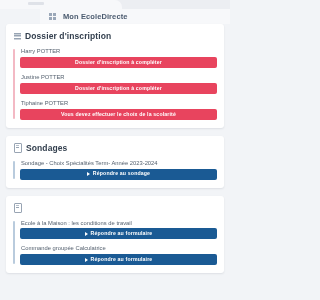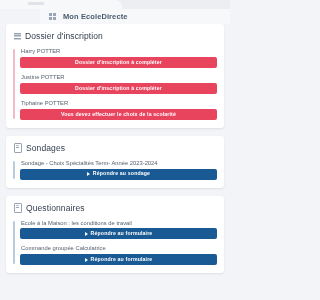--- a/index.html
+++ b/index.html
@@ -45,21 +45,21 @@
   .card{
     background:#ffffff;margin:0 6px 8px 6px;border-radius:3px;
     box-shadow:0 1px 2px rgba(40,50,70,.10);
     padding:7px 7px 8px 7px;
   }
   .card-title{
     display:flex;align-items:center;gap:4px;
     margin:0 0 7px 1px;
   }
   .card-title .t{
-    font-size:8.5px;font-weight:normal;color:#34404f;letter-spacing:.1px;
+    font-size:8.5px;font-weight:bold;color:#34404f;letter-spacing:.1px;
   }
 
   
   .ico{flex:0 0 auto;display:block;}
   .ico-list{
     width:7px;height:7px;
     background:
       linear-gradient(#98a4b3,#98a4b3) 0 0/7px 1.5px no-repeat,
       linear-gradient(#98a4b3,#98a4b3) 0 2.7px/7px 1.5px no-repeat,
       linear-gradient(#98a4b3,#98a4b3) 0 5.4px/7px 1.5px no-repeat;
@@ -160,21 +160,20 @@
             <span>Répondre au sondage</span>
           </button>
         </div>
 
       </div>
     </div>
 
     <div class="card">
       <div class="card-title">
         <span class="ico ico-doc"></span>
-        <span class="t">Questionnaires</span>
       </div>
       <div class="group">
         <div class="rail blue"></div>
 
         <div class="item">
           <div class="item-label">Ecole à la Maison : les conditions de travail</div>
           <button class="btn blue">
             <span class="play"></span>
             <span>Répondre au formulaire</span>
           </button>

